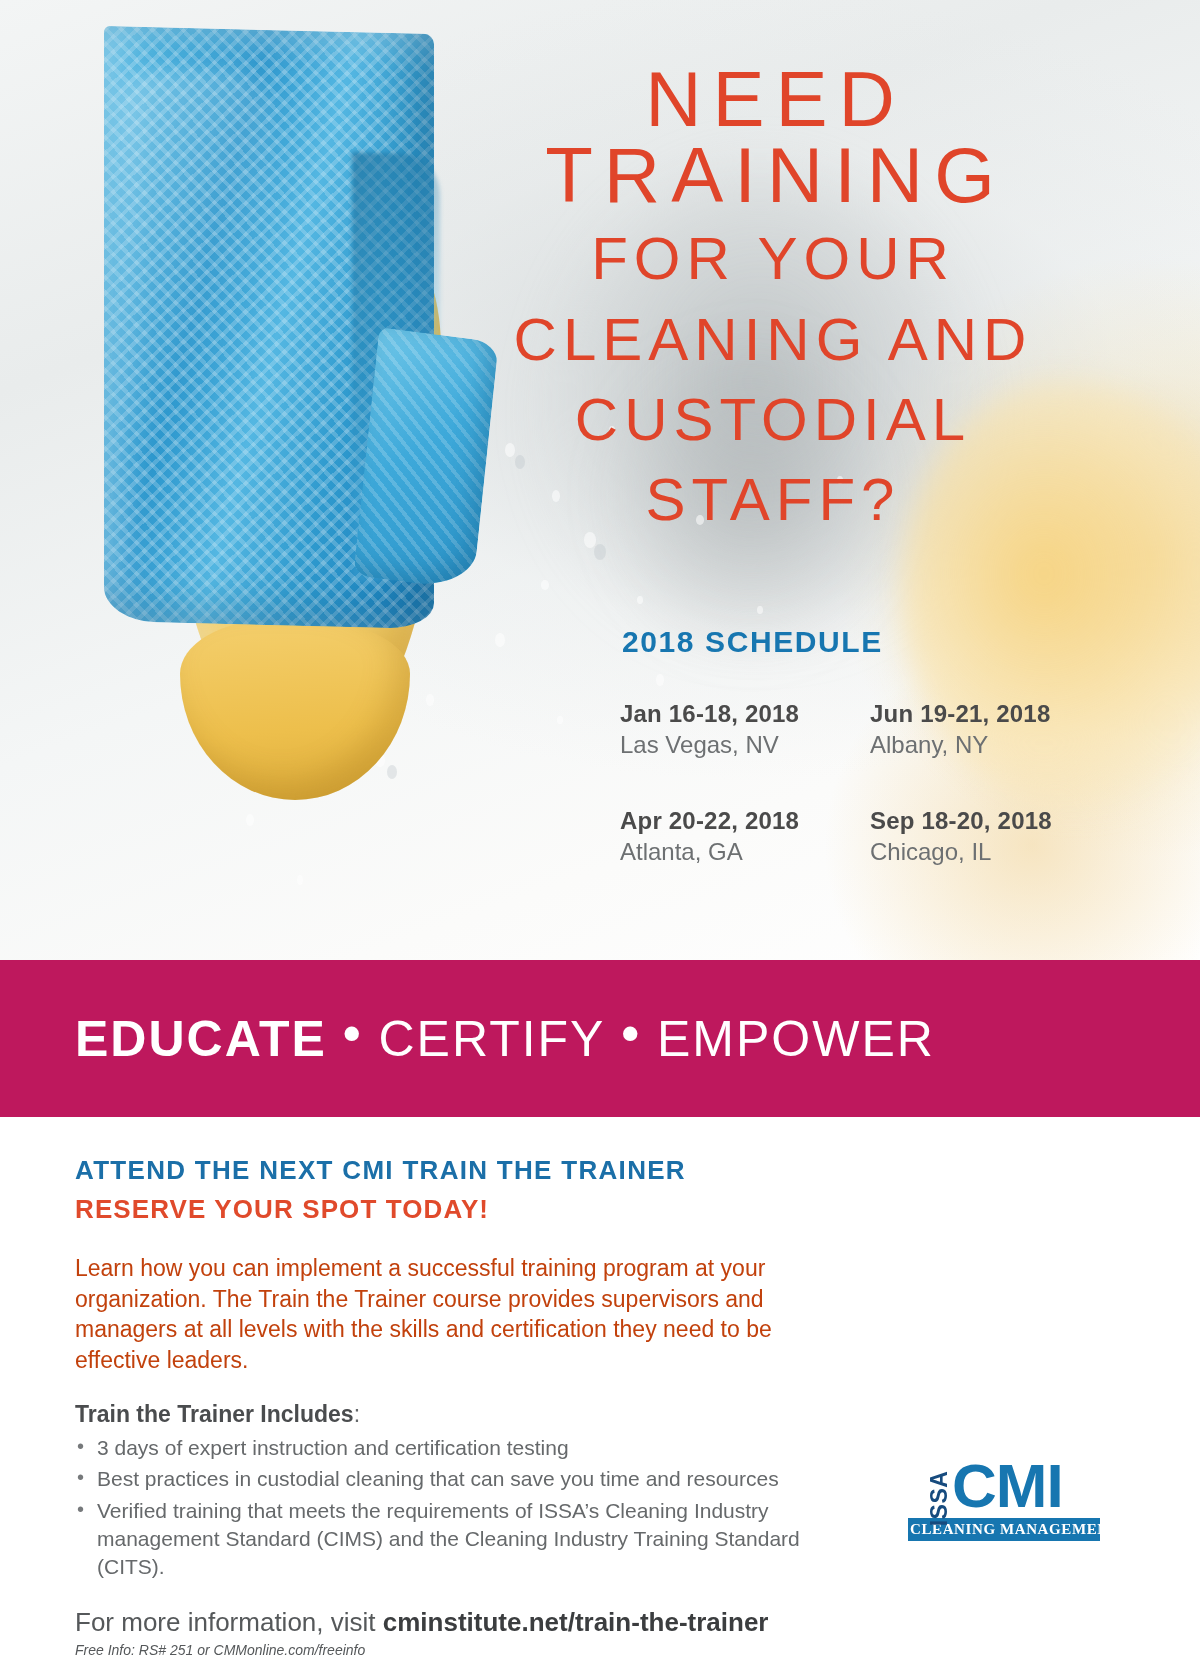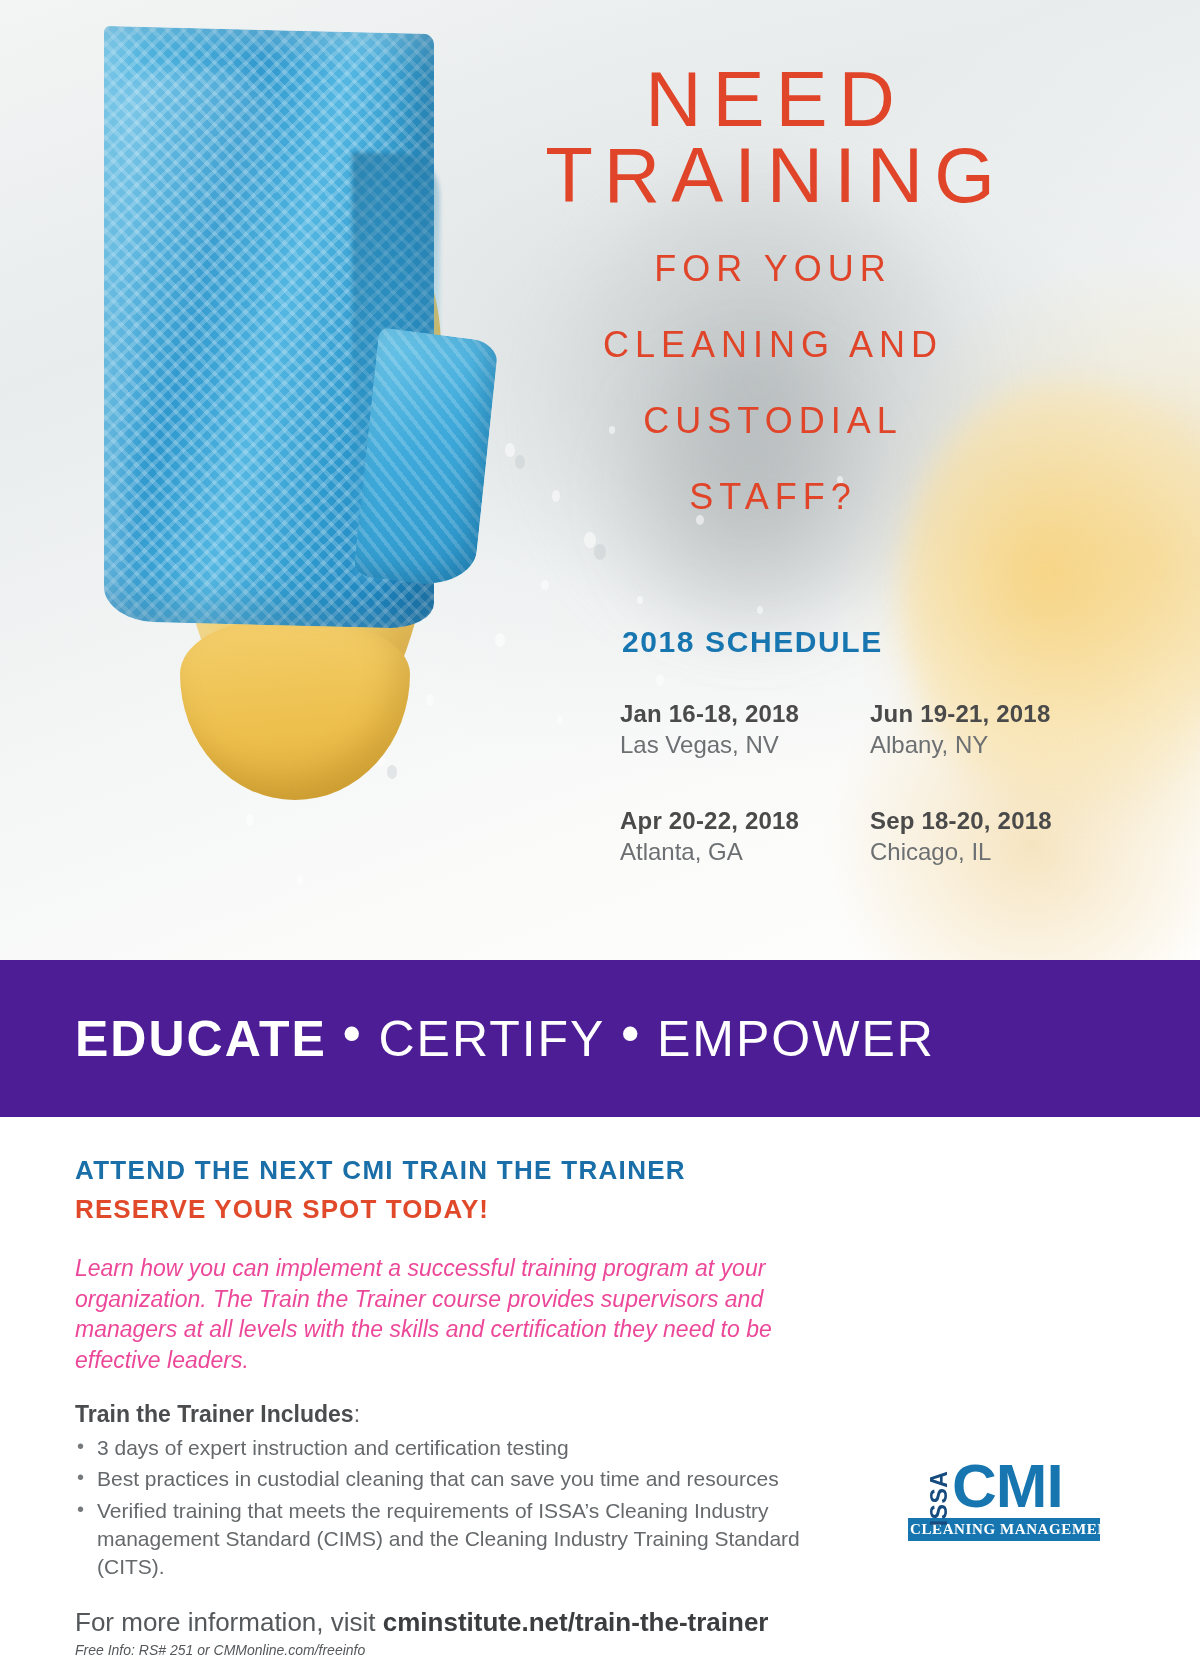--- a/index.html
+++ b/index.html
@@ -140,22 +140,22 @@
   }
   .hl-1{
     font-size:78px;
     line-height:0.97;
     letter-spacing:11px;
     white-space:nowrap;
     font-weight:300;
     text-indent:11px;
   }
   .hl-2{
-    margin-top:35px;
-    font-size:36px;
+    margin-top:12px;
+    font-size:60px;
     line-height:1.14;
     letter-spacing:6px;
     font-weight:300;
     text-indent:6px;
   }
 
   
   .schedule{
     position:absolute;
     left:620px; top:625px;
@@ -187,21 +187,21 @@
     font-size:24px;
     line-height:1.28;
   }
 
   
   .banner{
     position:absolute;
     left:0; top:960px;
     width:1200px;
     height:157px;
-    background:#4c1d95;
+    background:#be185d;
     display:flex;
     align-items:center;
   }
   .banner-text{
     color:#ffffff;
     font-size:50px;
     letter-spacing:2px;
     padding-left:75px;
     white-space:nowrap;
   }
@@ -229,27 +229,26 @@
     margin:0;
   }
   .head-red{
     color:#e04a2b;
     font-weight:bold;
     font-size:26px;
     letter-spacing:1.1px;
     margin:8px 0 0 0;
   }
   .para{
-    color:#ec4899;
+    color:#c2410c;
     font-size:23px;
     line-height:1.33;
     font-weight:300;
     margin:28px 0 0 0;
     max-width:760px;
-    font-style:italic;
   }
   .includes{
     color:#4a4c4e;
     font-size:23px;
     font-weight:bold;
     margin:26px 0 6px 0;
   }
   .includes .colon{font-weight:300;color:#66696b;}
   ul.bullets{
     list-style:none;

